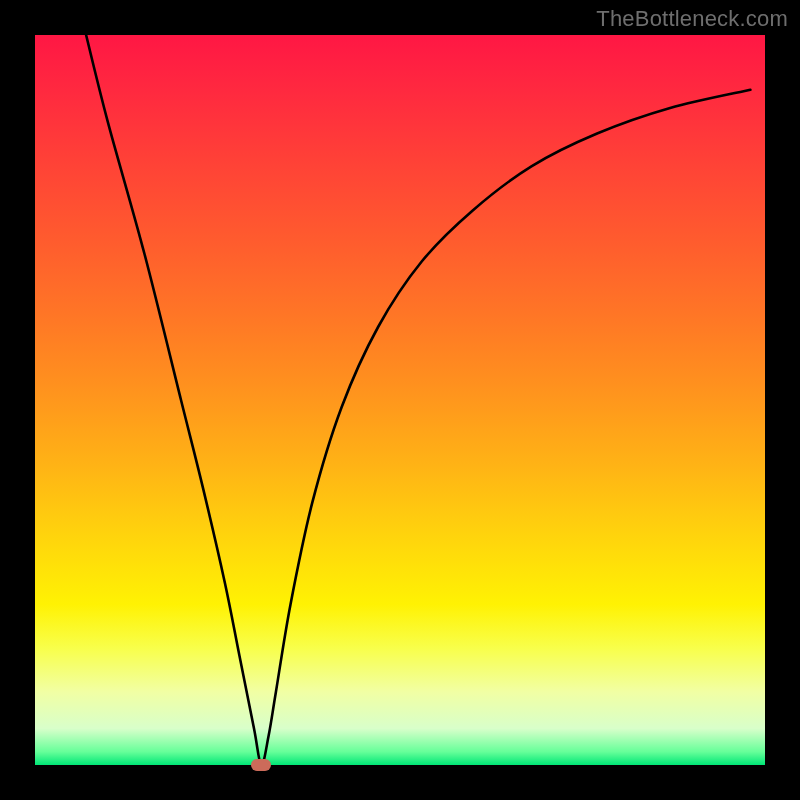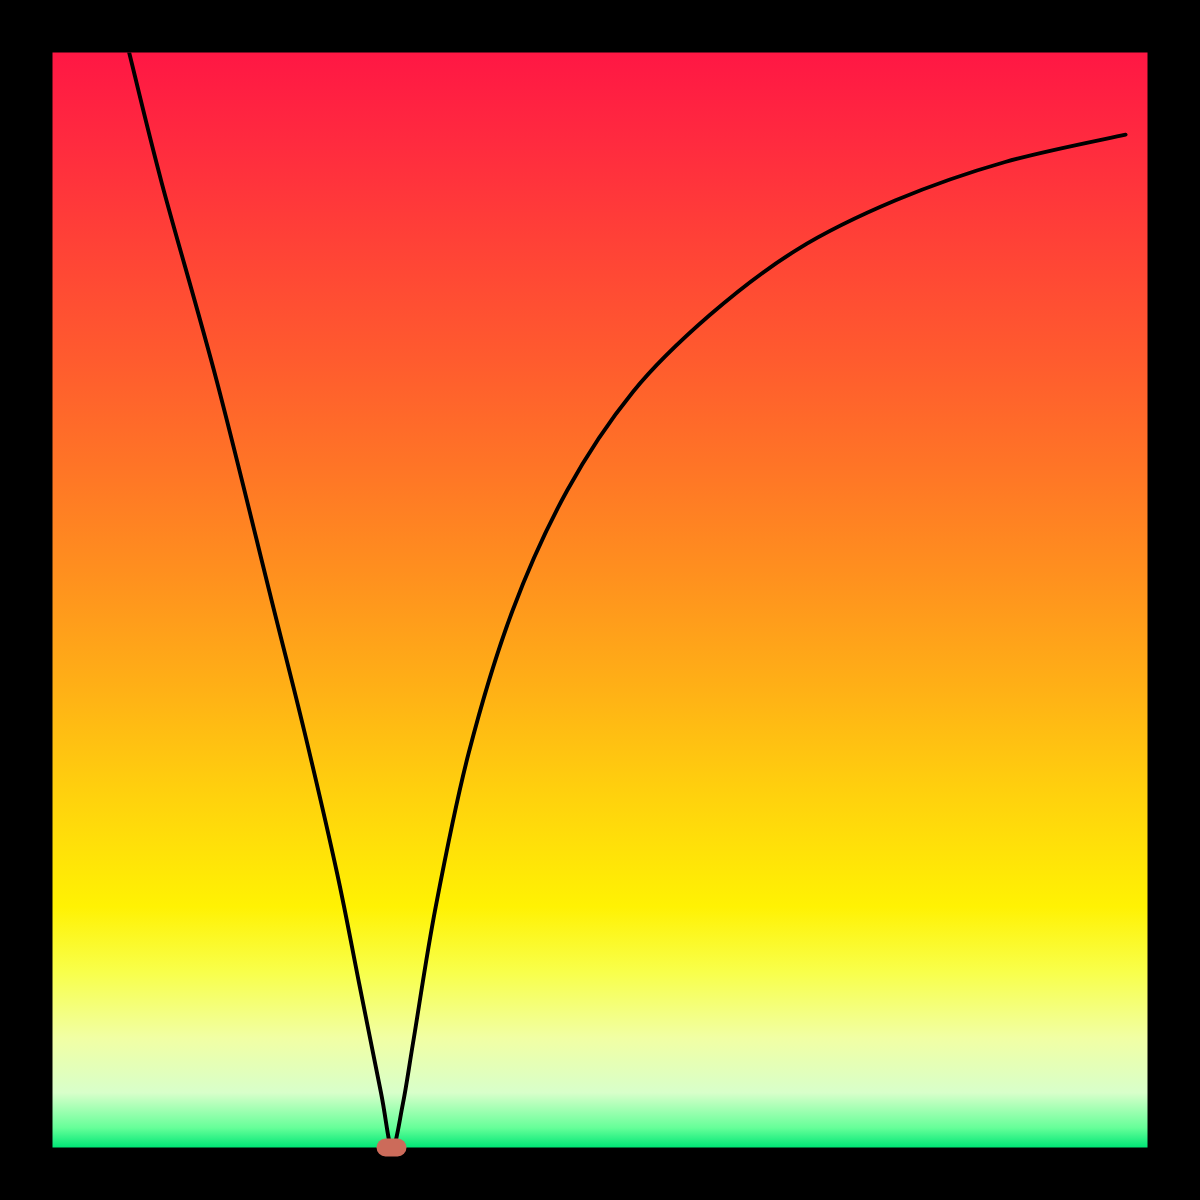--- a/index.html
+++ b/index.html
@@ -63,20 +63,21 @@
     height: 12px;
     background: #cc6b5a;
     border-radius: 6px;
     transform: translate(-50%, -50%);
   }
 </style>
 </head>
 <body>
 
 <div class="frame">
+  <div class="watermark">TheBottleneck.com</div>
 
   <div class="plot">
     <svg class="curve" viewBox="0 0 730 730" preserveAspectRatio="none">
       <path id="curve-path" d="M 51.10 0.00 C 54.75 14.60, 63.27 51.10, 73.00 87.60 C 82.73 124.10, 97.33 172.77, 109.50 219.00 C 121.67 265.23, 136.27 326.07, 146.00 365.00 C 155.73 403.93, 160.60 422.18, 167.90 452.60 C 175.20 483.02, 183.72 519.52, 189.80 547.50 C 195.88 575.48, 199.53 596.17, 204.40 620.50 C 209.27 644.83, 215.35 675.25, 219.00 693.50 C 222.65 711.75, 223.87 728.78, 226.30 730.00 C 228.73 731.22, 231.17 712.97, 233.60 700.80 C 236.03 688.63, 237.25 678.90, 240.90 657.00 C 244.55 635.10, 249.42 601.03, 255.50 569.40 C 261.58 537.77, 268.88 500.05, 277.40 467.20 C 285.92 434.35, 295.65 401.50, 306.60 372.30 C 317.55 343.10, 329.72 316.33, 343.10 292.00 C 356.48 267.67, 371.08 245.77, 386.90 226.30 C 402.72 206.83, 419.75 191.02, 438.00 175.20 C 456.25 159.38, 475.72 144.18, 496.40 131.40 C 517.08 118.63, 538.98 108.28, 562.10 98.55 C 585.22 88.82, 609.55 80.30, 635.10 73.00 C 660.65 65.70, 702.02 57.79, 715.40 54.75" fill="none" stroke="#000" stroke-width="2.6" stroke-linecap="round" stroke-linejoin="round"></path>
     </svg>
     <div class="dot" id="marker-dot" style="left: 226.3px; top: 730px; background: rgb(204, 107, 90);"></div>
   </div>
 </div>
 
 </body></html>

